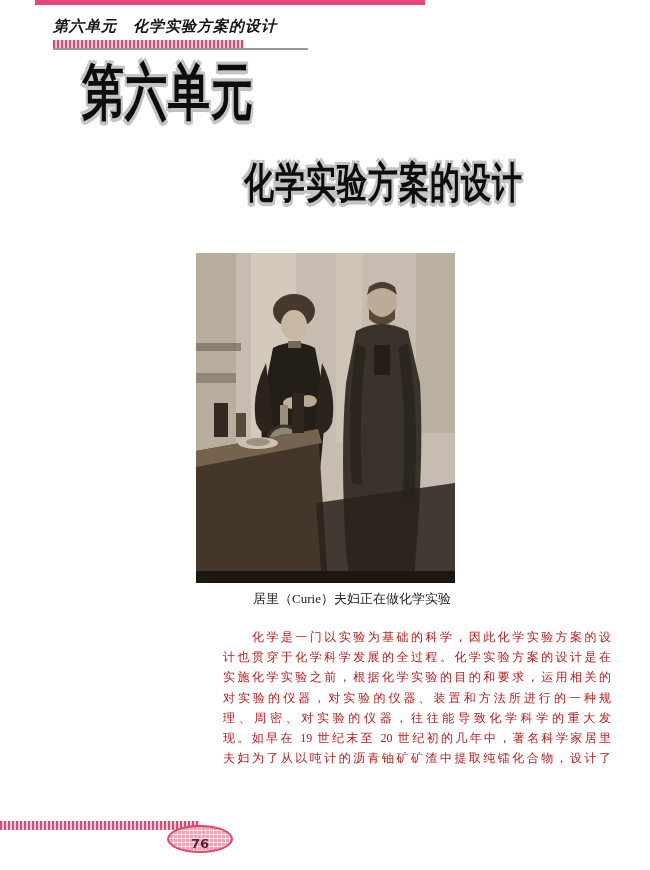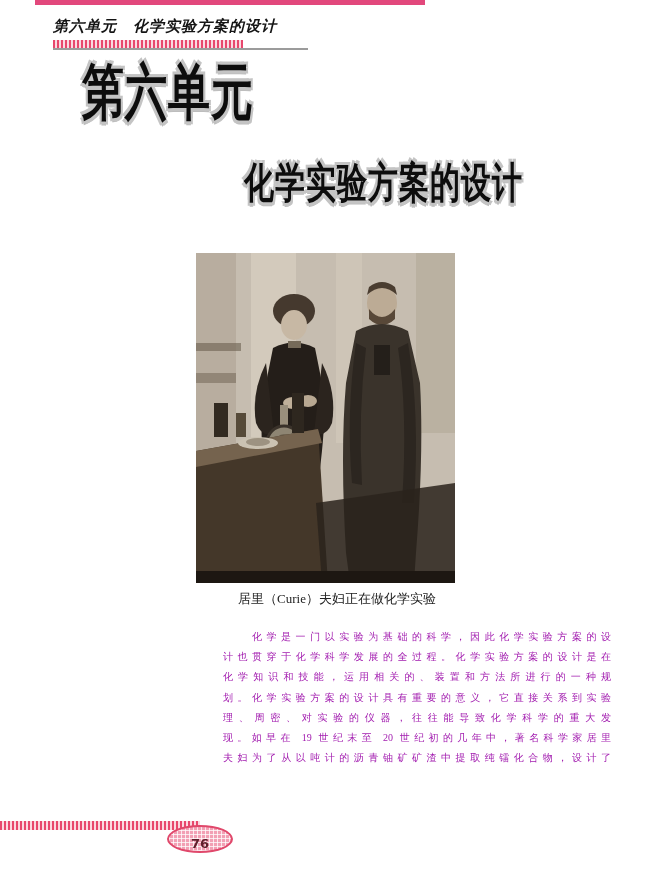--- a/index.html
+++ b/index.html
@@ -56,30 +56,30 @@
   }
 
   
   .photo{
     left:196px;top:253px;width:259px;height:330px;
     background:#c6bdb0;overflow:hidden;
   }
   .photo svg{display:block;}
 
   .photo-caption{
-    left:197px;top:590px;width:280px;
+    left:212px;top:590px;width:280px;
     text-align:center;font-size:13px;color:#222;
     font-family:"Liberation Serif","DejaVu Serif",serif;
     white-space:nowrap;
   }
 
   
   .body-block{
     left:223px;top:627px;width:388px;
-    font-size:10px;color:#a21caf;
+    font-size:12px;color:#b91c1c;
     font-family:"Liberation Serif","DejaVu Serif",serif;
   }
   .body-line{
     line-height:20.2px;height:20.2px;
     text-align:justify;text-align-last:justify;
     overflow:hidden;
   }
   .body-line.indent{text-indent:29px;}
 
   
@@ -163,22 +163,22 @@
       <path d="M120 250 L259 230 L259 330 L126 330 Z" fill="#2a231c" opacity="0.85"></path>
       <rect x="0" y="318" width="259" height="12" fill="#1d1712"></rect>
     </svg>
   </div>
 
   <div class="abs photo-caption">居里（Curie）夫妇正在做化学实验</div>
 
   <div class="abs body-block">
     <div class="body-line indent">化学是一门以实验为基础的科学，因此化学实验方案的设</div>
     <div class="body-line">计也贯穿于化学科学发展的全过程。化学实验方案的设计是在</div>
-    <div class="body-line">化学知识和技能，运用相关的、装置和方法所进行的一种规</div>
-    <div class="body-line">划。化学实验方案的设计具有重要的意义，它直接关系到实验</div>
+    <div class="body-line">实施化学实验之前，根据化学实验的目的和要求，运用相关的</div>
+    <div class="body-line">对实验的仪器，对实验的仪器、装置和方法所进行的一种规</div>
     <div class="body-line">理、周密、对实验的仪器，往往能导致化学科学的重大发</div>
     <div class="body-line">现。如早在 19 世纪末至 20 世纪初的几年中，著名科学家居里</div>
     <div class="body-line">夫妇为了从以吨计的沥青铀矿矿渣中提取纯镭化合物，设计了</div>
   </div>
 
   <div class="abs foot-stripes"></div>
   <div class="abs page-badge">
     <span class="page-number">76</span>
   </div>
 

